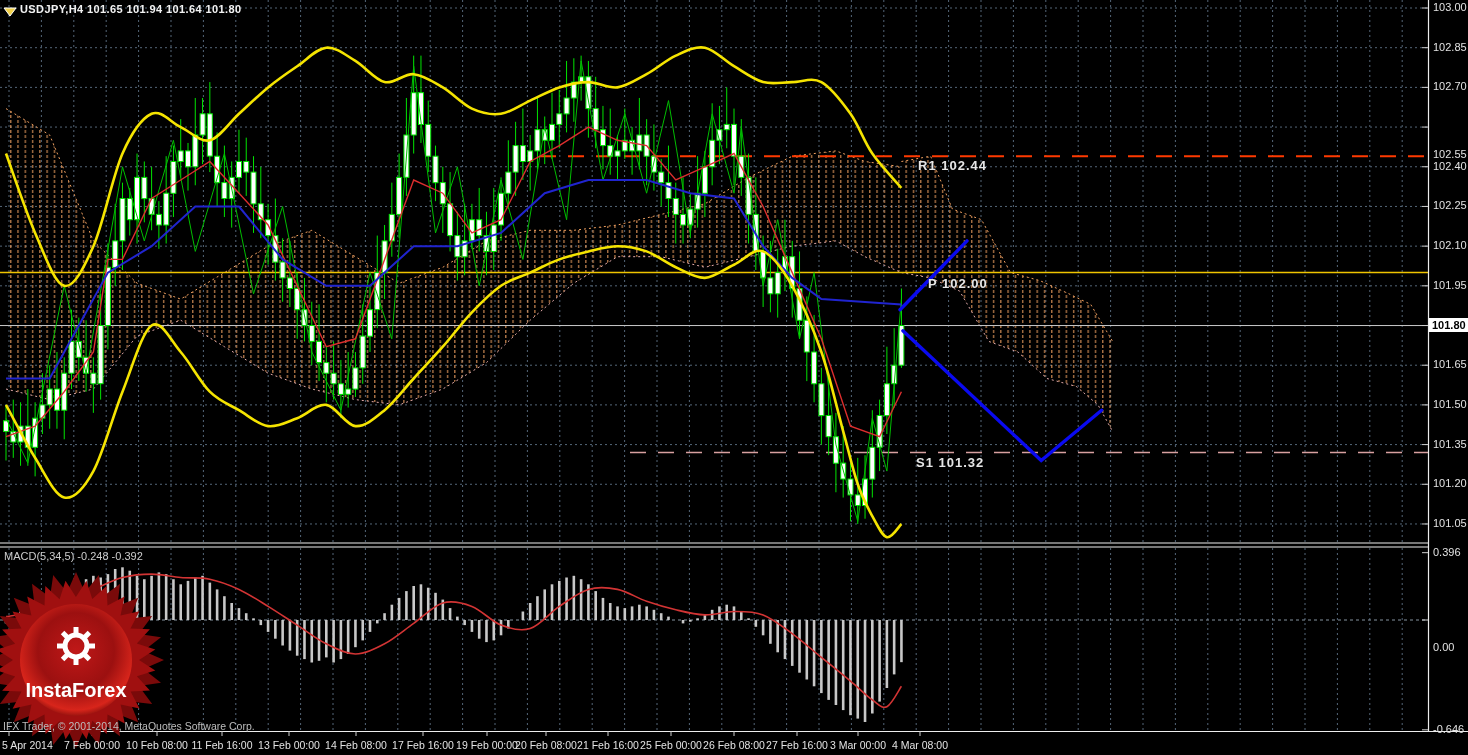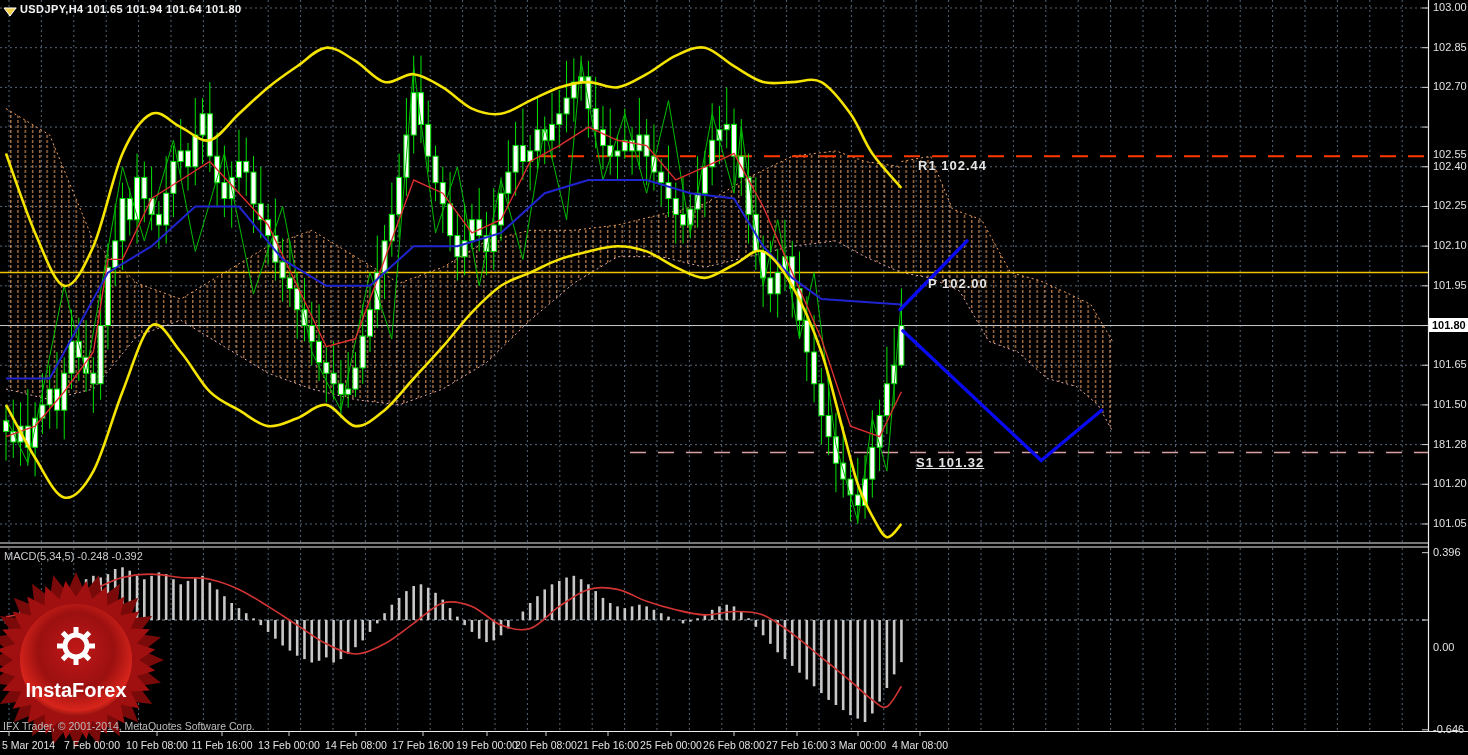--- a/index.html
+++ b/index.html
@@ -604,48 +604,48 @@
         <polygon points="1,2 13,2 7,10" fill="#F2D24B" stroke="#ffffff" stroke-width="1"></polygon>
       </svg>
   </span>
   <span class="abs hdr">USDJPY,H4 101.65 101.94 101.64 101.80</span>
 
   <div class="abs ann">
   </div>
 
   <span class="abs lvl" style="left:918px;top:158px;">R1 102.44</span>
   <span class="abs lvl" style="left:928px;top:276px;">P 102.00</span>
-  <span class="abs lvl" style="left:916px;top:455px;text-decoration:underline;">S1 101.32</span>
+  <span class="abs lvl" style="left:916px;top:455px;">S1 101.32</span>
 
   <span class="abs macdlbl">MACD(5,34,5) -0.248 -0.392</span>
   <span class="abs copyright">IFX Trader, © 2001-2014, MetaQuotes Software Corp.</span>
 
   <div id="price-axis">
       <div class="ptick" style="top: 1px;">103.00</div>
       <div class="ptick" style="top: 40.69px;">102.85</div>
       <div class="ptick" style="top: 80.38px;">102.70</div>
       <div class="ptick" style="top: 120.07px; margin-top: 28px;">102.55</div>
       <div class="ptick" style="top: 159.76px;">102.40</div>
       <div class="ptick" style="top: 199.45px;">102.25</div>
       <div class="ptick" style="top: 239.14px;">102.10</div>
       <div class="ptick" style="top: 278.83px;">101.95</div>
       <div class="ptick" style="top: 318.52px;">101.80</div>
       <div class="ptick" style="top: 358.21px; text-align: right;">101.65</div>
       <div class="ptick" style="top: 397.9px;">101.50</div>
-      <div class="ptick" style="top: 437.59px;">181.28</div>
+      <div class="ptick" style="top: 437.59px;">101.35</div>
       <div class="ptick" style="top: 477.28px;">101.20</div>
       <div class="ptick" style="top: 516.97px;">101.05</div>
     </div>
   <div id="macd-axis">
       <div class="mtick" style="top: 545.68px;">0.396</div>
       <div class="mtick" style="top: 613px; margin-top: 28px;">0.00</div>
       <div class="mtick" style="top: 722.82px;">-0.646</div>
     </div>
   <div id="time-axis">
-      <div class="ttick left" style="left: 2px;">5 Mar 2014</div>
+      <div class="ttick left" style="left: 2px;">5 Apr 2014</div>
       <div class="ttick" style="left: 92px;">7 Feb 00:00</div>
       <div class="ttick" style="left: 157px;">10 Feb 08:00</div>
       <div class="ttick" style="left: 222px;">11 Feb 16:00</div>
       <div class="ttick" style="left: 289px;">13 Feb 00:00</div>
       <div class="ttick" style="left: 356px;">14 Feb 08:00</div>
       <div class="ttick" style="left: 423px;">17 Feb 16:00</div>
       <div class="ttick" style="left: 487px;">19 Feb 00:00</div>
       <div class="ttick" style="left: 546px;">20 Feb 08:00</div>
       <div class="ttick" style="left: 608px;">21 Feb 16:00</div>
       <div class="ttick" style="left: 671px;">25 Feb 00:00</div>

